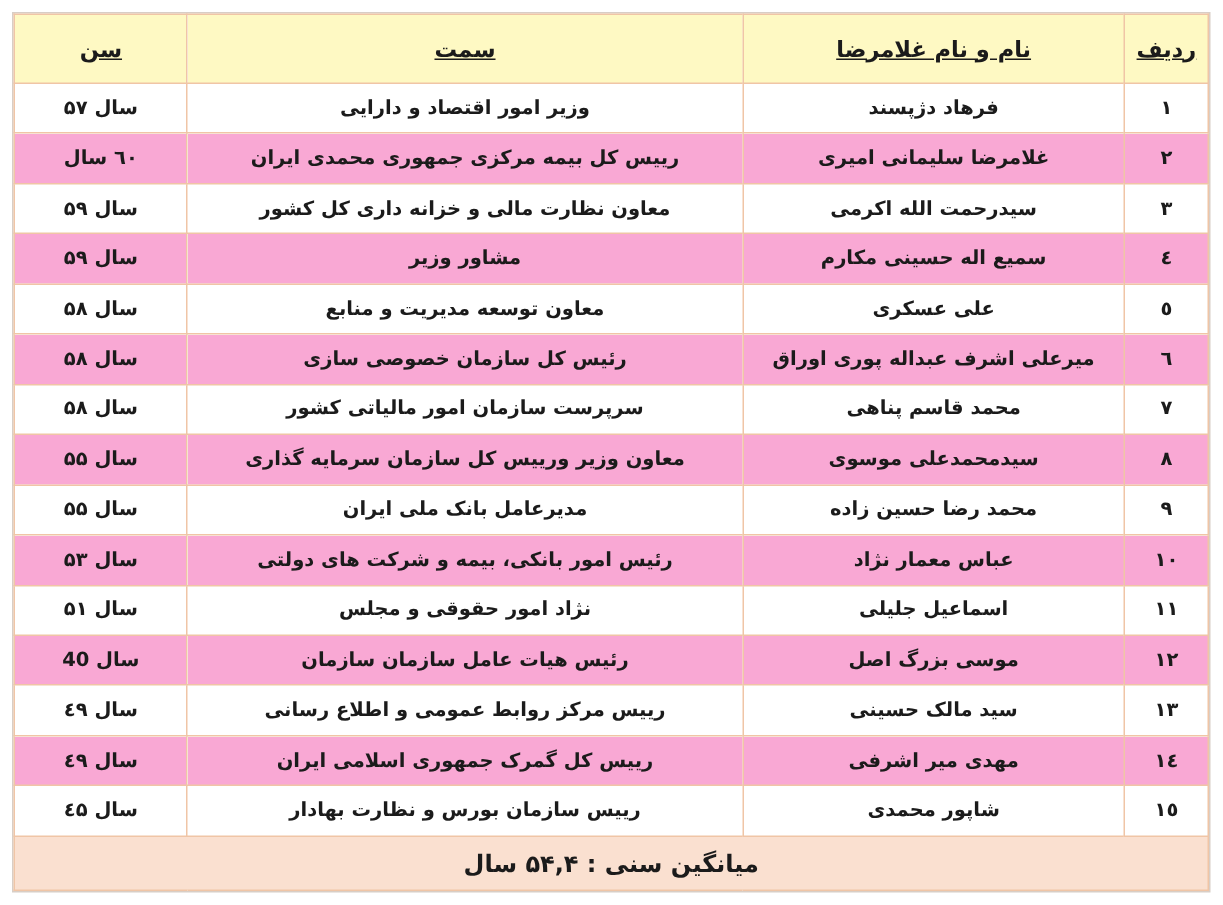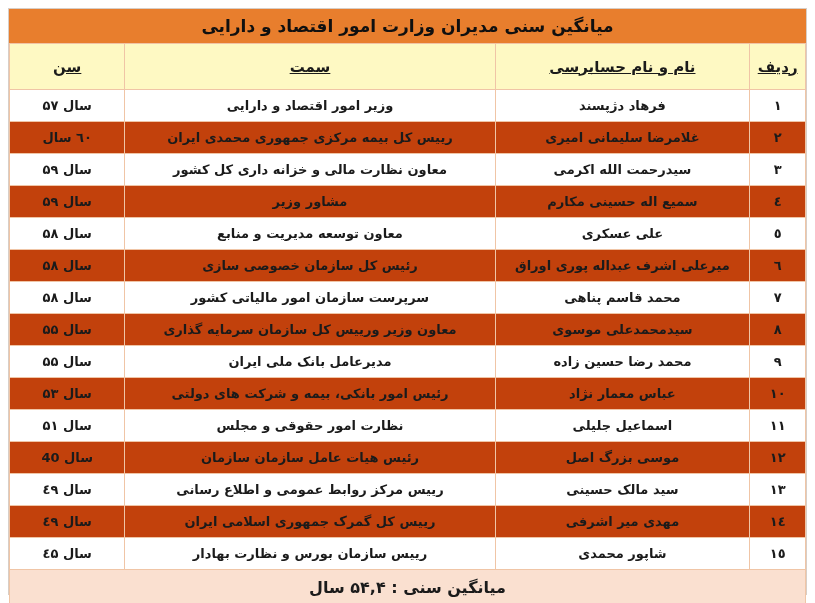--- a/index.html
+++ b/index.html
@@ -48,53 +48,52 @@
     height:45px;
     font-size:15px;
     text-decoration:underline;
   }
   tbody td{
     background:#ffffff;
     height:31px;
     font-size:13px;
   }
   tbody tr.alt td{
-    background:#c2410c;
+    background:#f9a8d4;
   }
   td.age-cell{direction:ltr;}
   tfoot td{
     background:#fae0d0;
     height:35px;
     font-size:16px;
     direction:ltr;
   }
   col.c-num{width:7%;}
   col.c-name{width:32%;}
   col.c-pos{width:46.5%;}
   col.c-age{width:14.5%;}
 </style>
 </head>
 <body>
 
 <div class="page">
   <div class="table-wrap">
 
-    <div class="title-bar">میانگین سنی مدیران وزارت امور اقتصاد و دارایی</div>
 
     <table dir="rtl">
       <colgroup>
         <col class="c-num">
         <col class="c-name">
         <col class="c-pos">
         <col class="c-age">
       </colgroup>
       <thead>
         <tr>
           <th>ردیف</th>
-          <th>نام و نام حسابرسی</th>
+          <th>نام و نام غلامرضا</th>
           <th>سمت</th>
           <th>سن</th>
         </tr>
       </thead>
       <tbody>
           <tr>
             <td>۱</td>
             <td>فرهاد دژپسند</td>
             <td>وزیر امور اقتصاد و دارایی</td>
             <td class="age-cell">۵۷ سال</td>
@@ -149,21 +148,21 @@
           </tr>
           <tr class="alt">
             <td>۱۰</td>
             <td>عباس معمار نژاد</td>
             <td>رئیس امور بانکی، بیمه و شرکت های دولتی</td>
             <td class="age-cell">۵۳ سال</td>
           </tr>
           <tr>
             <td>۱۱</td>
             <td>اسماعیل جلیلی</td>
-            <td>نظارت امور حقوقی و مجلس</td>
+            <td>نژاد امور حقوقی و مجلس</td>
             <td class="age-cell">۵۱ سال</td>
           </tr>
           <tr class="alt">
             <td>۱۲</td>
             <td>موسی بزرگ اصل</td>
             <td>رئیس هیات عامل سازمان سازمان</td>
             <td class="age-cell">40 سال</td>
           </tr>
           <tr>
             <td>۱۳</td>

